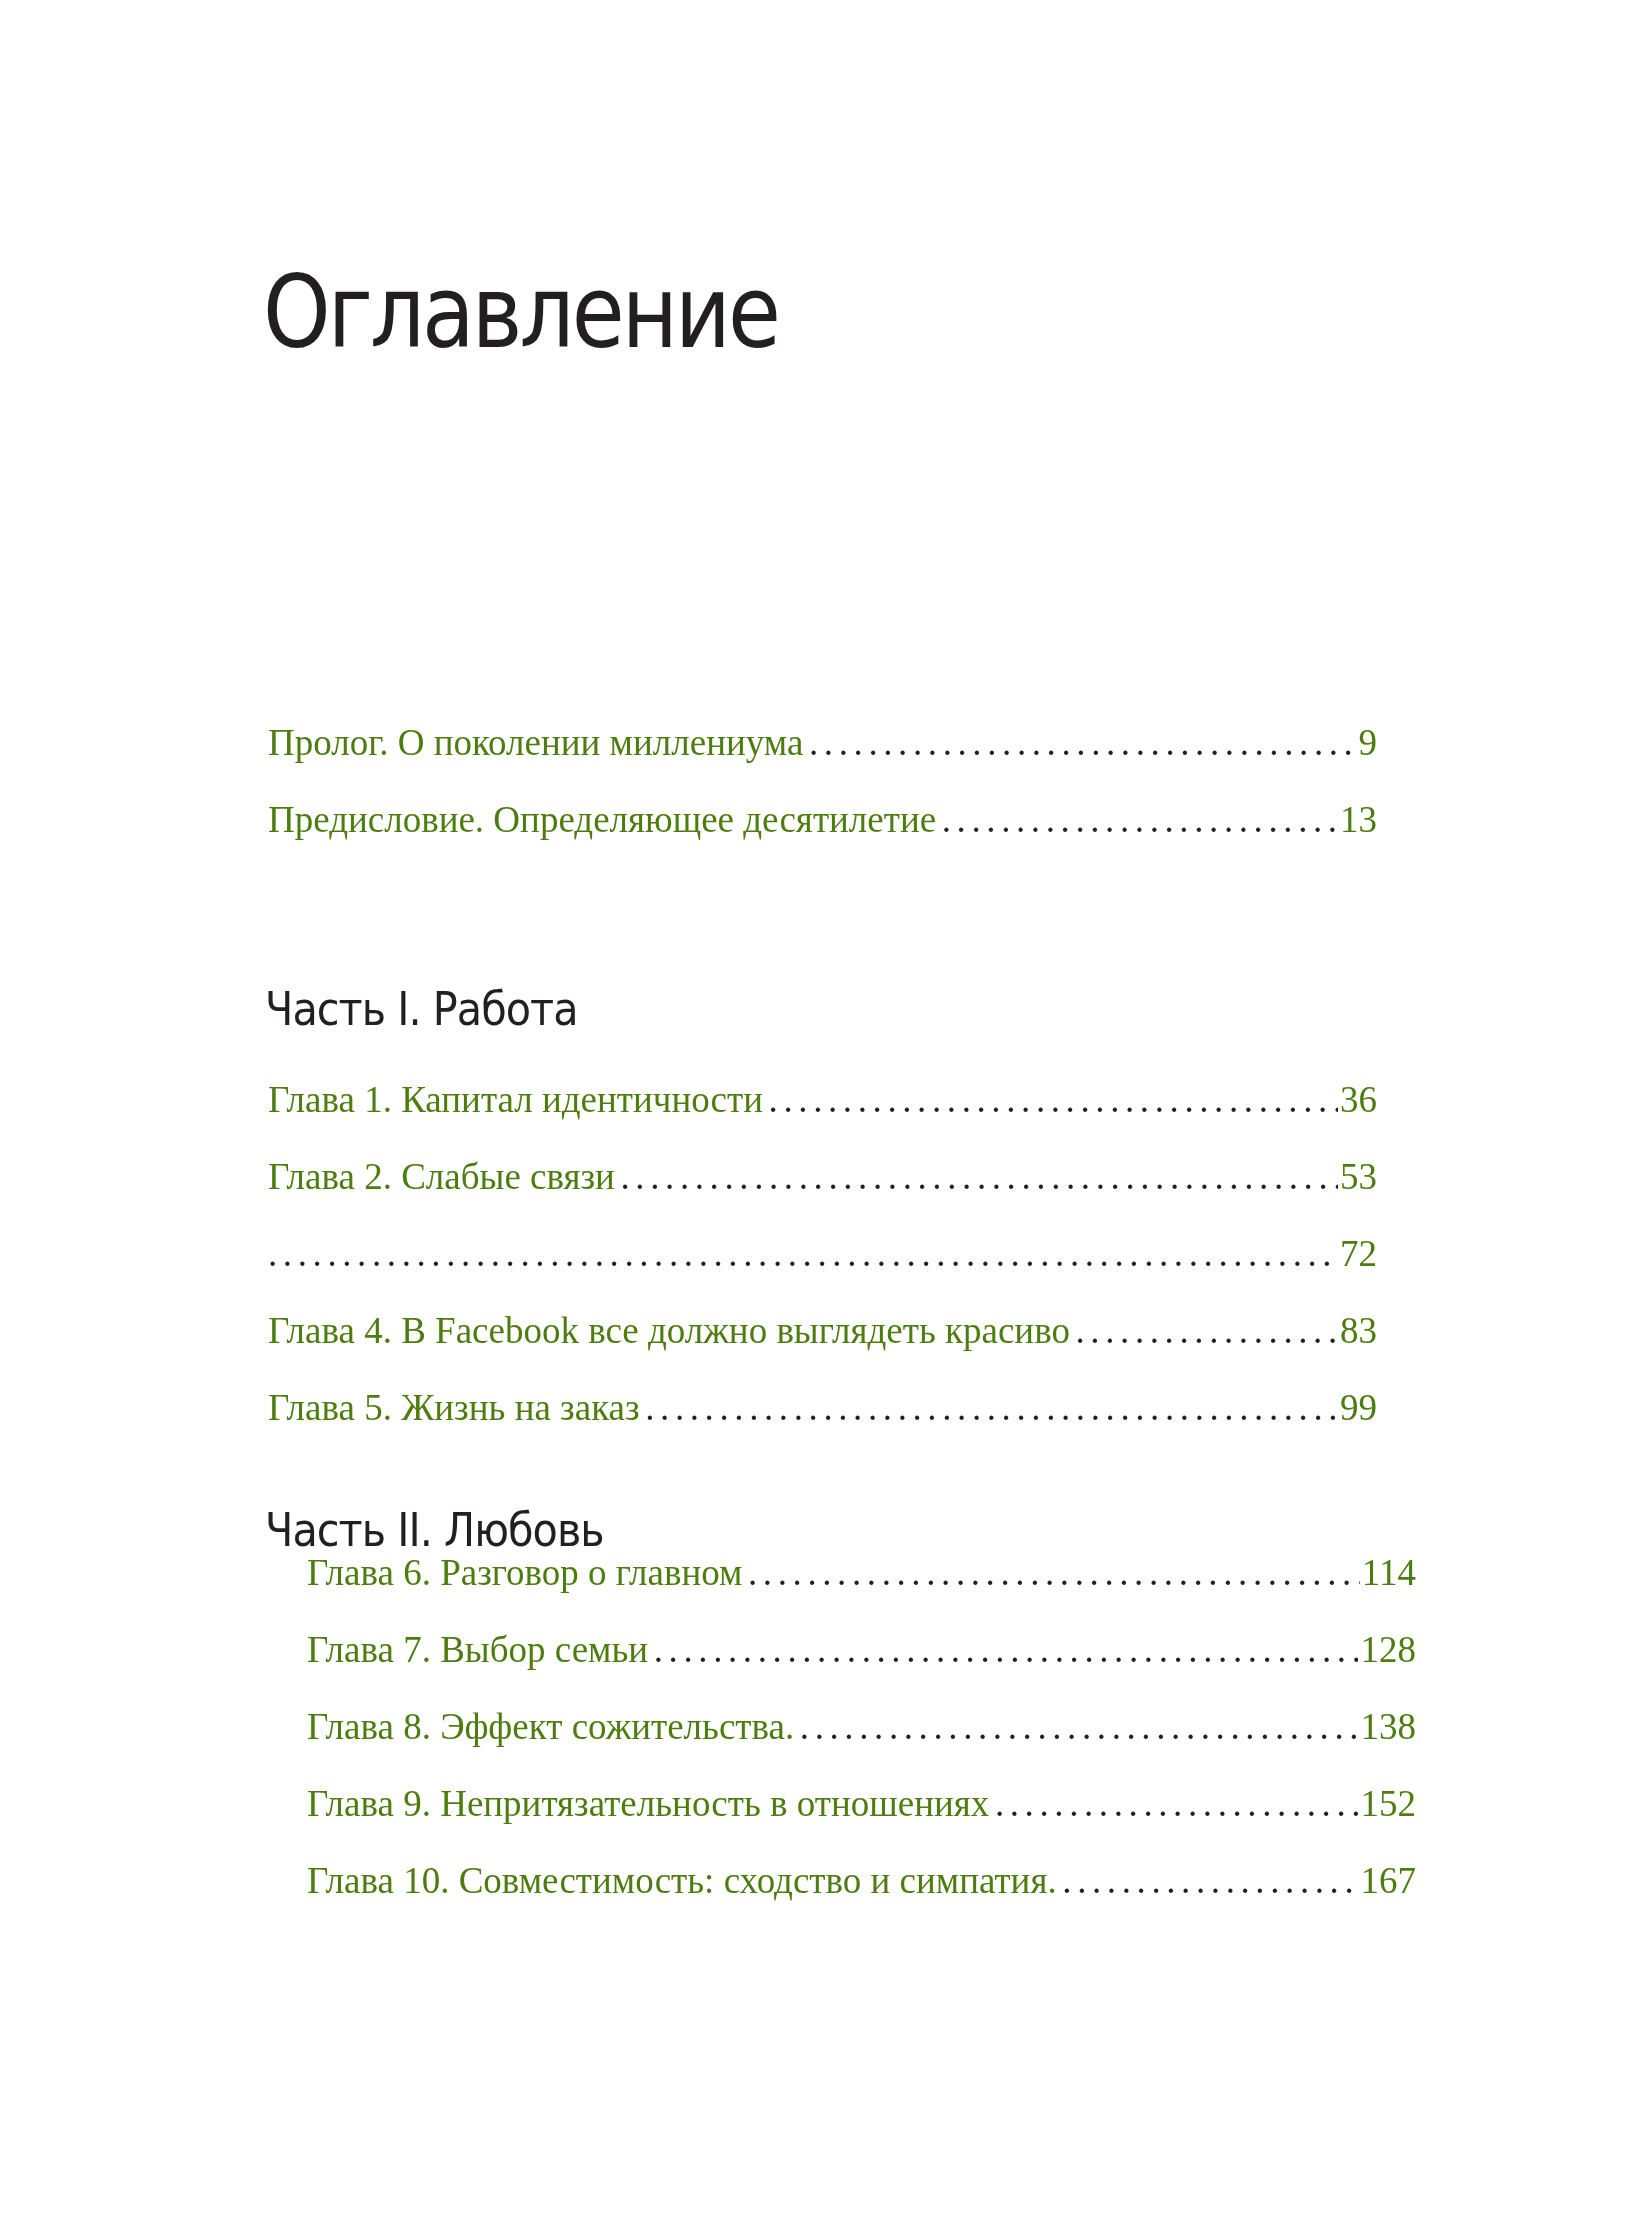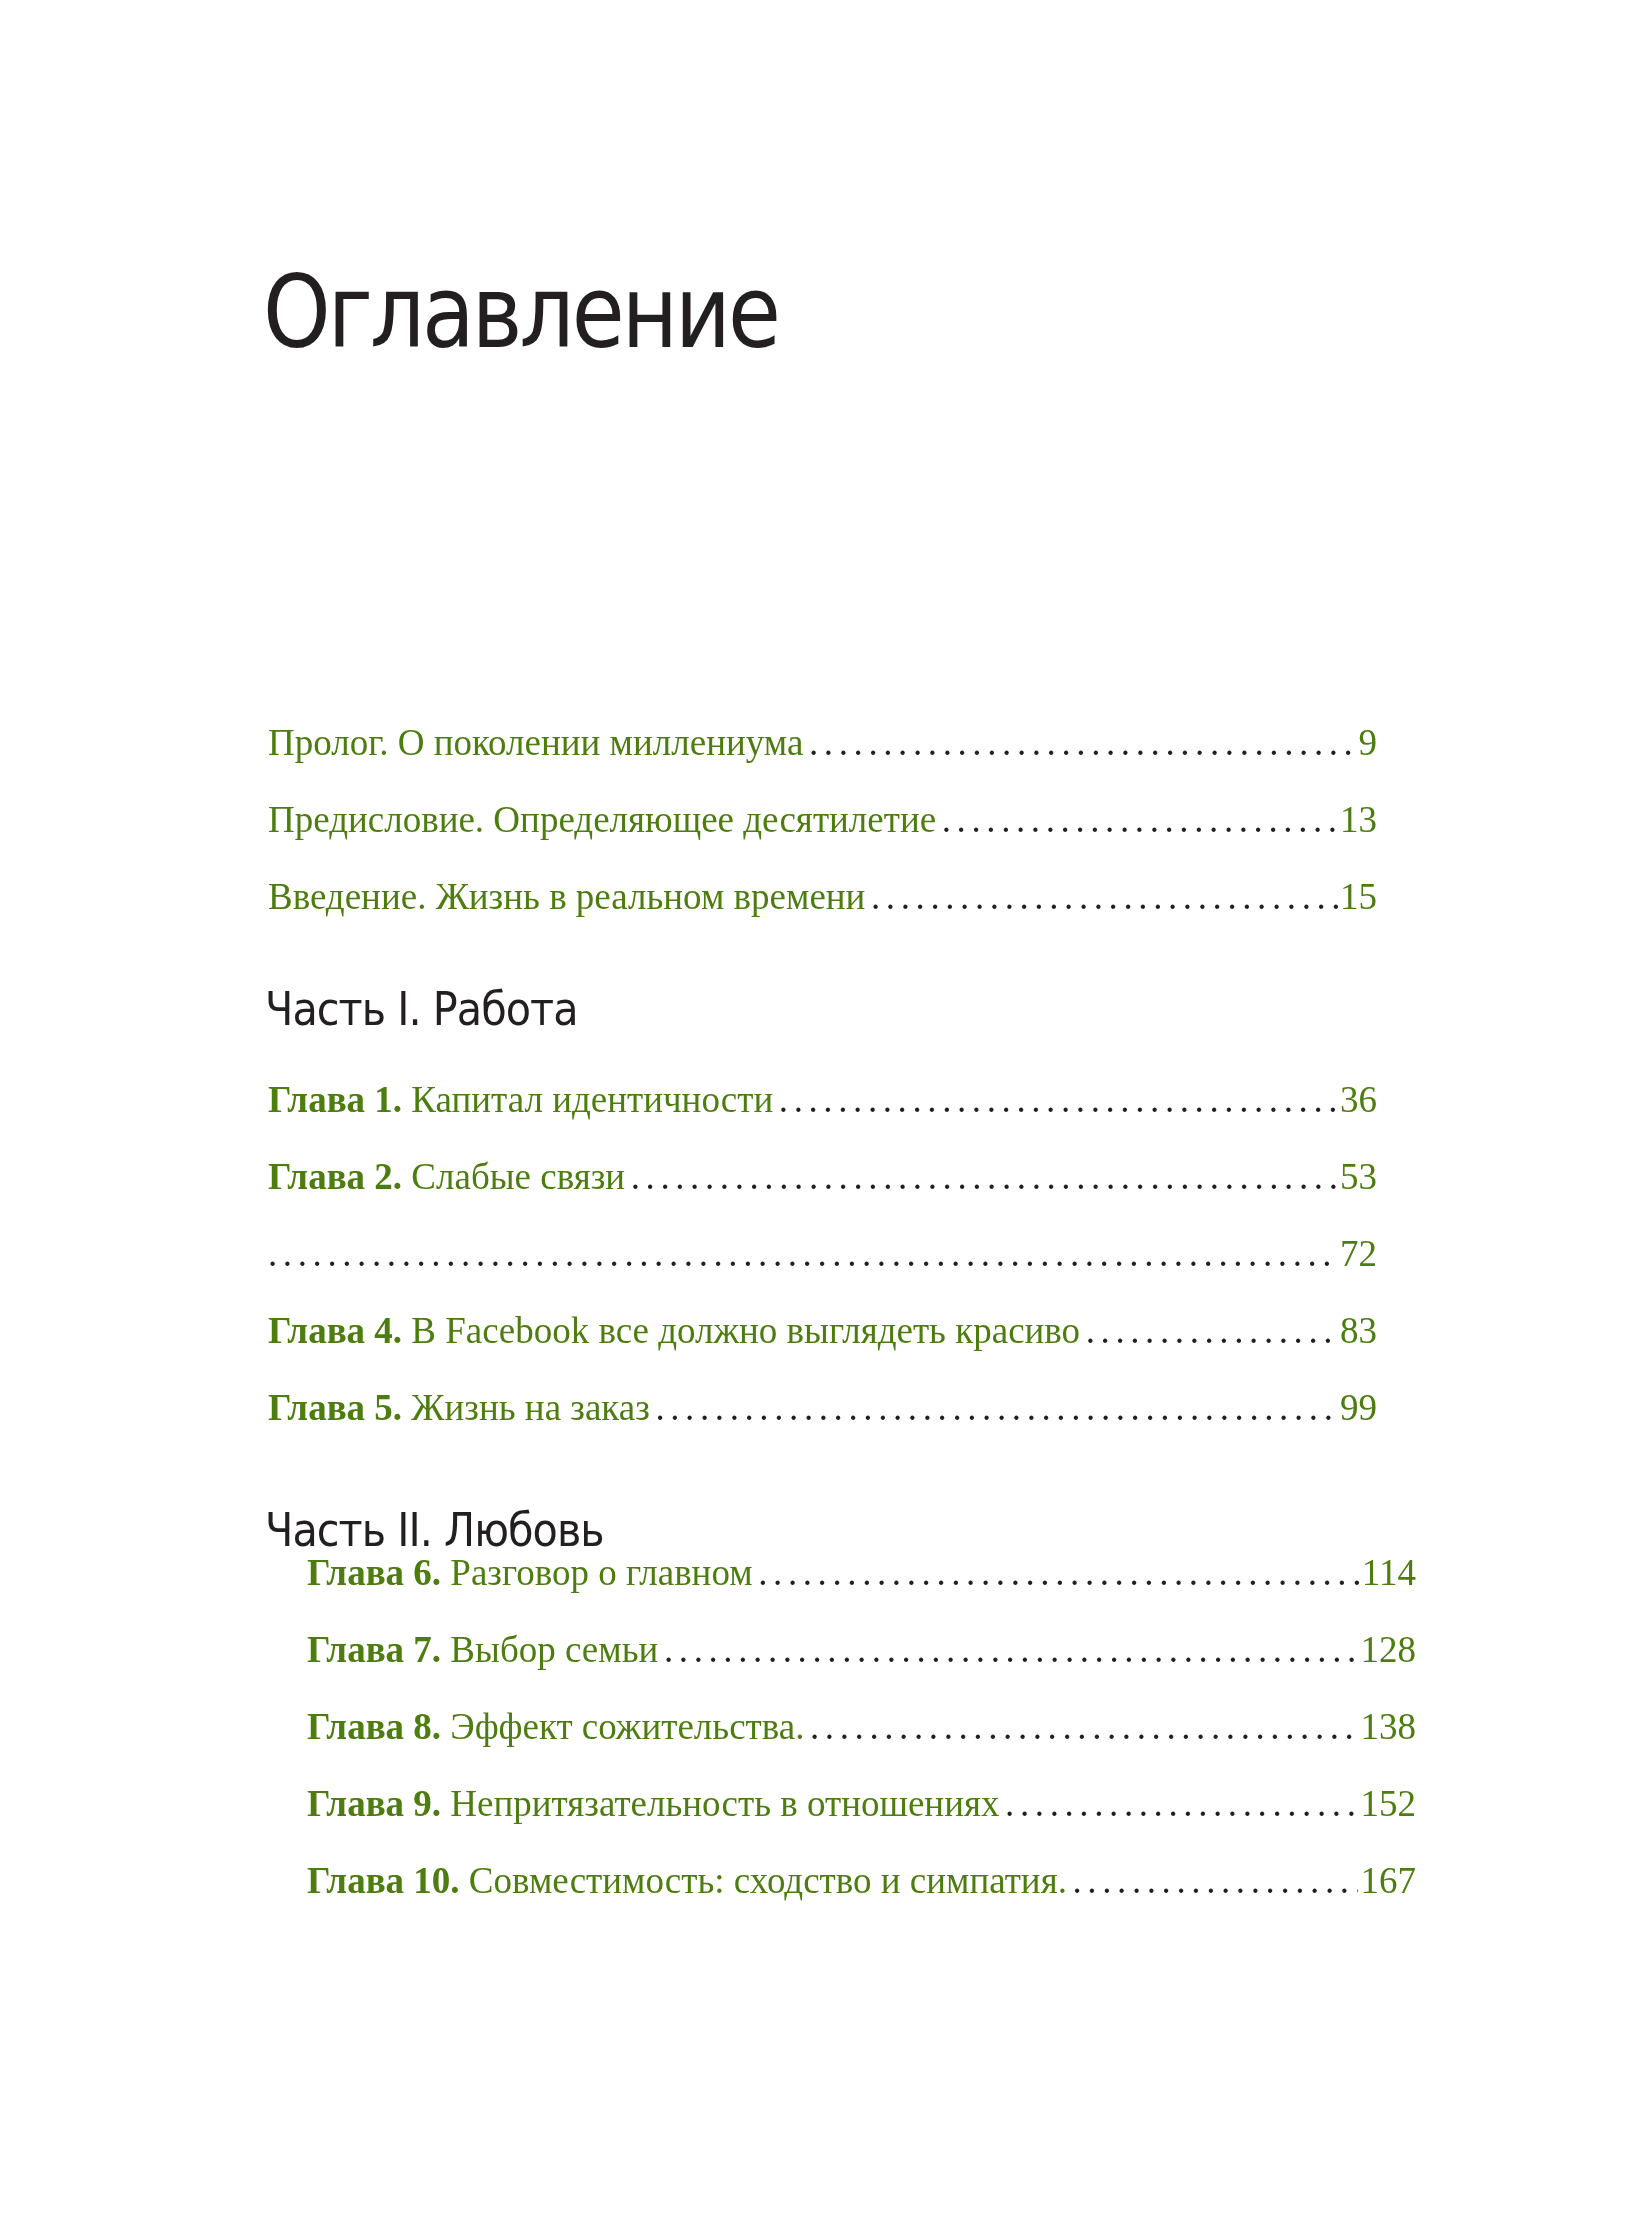--- a/index.html
+++ b/index.html
@@ -49,21 +49,21 @@
       line-height: 1;
     }
     .entry .label {
       white-space: nowrap;
       background: #fff;
       padding-right: 5.6px;
       position: relative;
       z-index: 2;
     }
     .entry .label b {
-      font-weight: bold;
+      font-weight: normal;
     }
     .entry .leader {
       flex: 1;
       height: 37px;
       position: relative;
       overflow: hidden;
       white-space: nowrap;
       letter-spacing: 5.6px;
       font-size: 37px;
       color: #231f20;
@@ -106,25 +106,20 @@
   <div class="toc" style="top:684px;">
     <div class="entry">
       <span class="label">Пролог. О поколении миллениума</span>
       <span class="leader"></span>
       <span class="page-num">9</span>
     </div>
     <div class="entry">
       <span class="label">Предисловие. Определяющее десятилетие</span>
       <span class="leader"></span>
       <span class="page-num">13</span>
-    </div>
-    <div class="entry">
-      <span class="label">Введение. Жизнь в реальном времени</span>
-      <span class="leader"></span>
-      <span class="page-num">15</span>
     </div>
   </div>
 
   <h2 class="part-heading" style="top:985px;">Часть I. Работа</h2>
   <div class="toc" style="top:1041px;">
     <div class="entry">
       <span class="label"><b>Глава 1.</b> <span>Капитал идентичности</span></span>
       <span class="leader"></span>
       <span class="page-num">36</span>
     </div>

